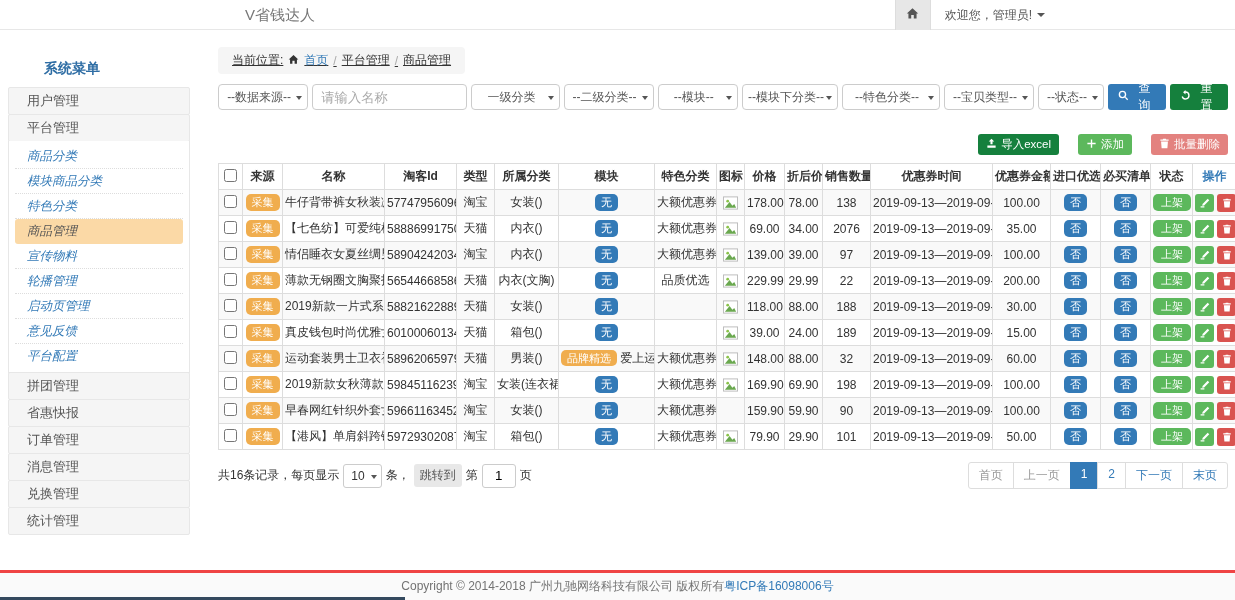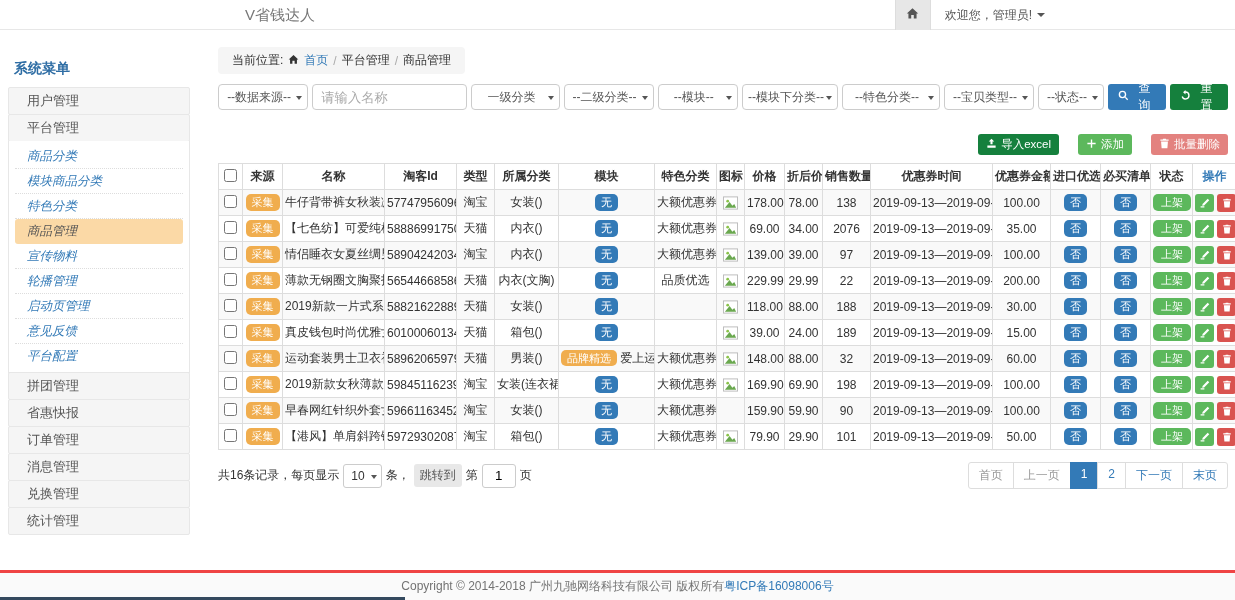--- a/index.html
+++ b/index.html
@@ -13,34 +13,34 @@
   .topbar-right { position:absolute; right:0; top:0; height:30px; display:flex; align-items:stretch; }
   .home-btn { width:36px; background:#e7e7e7; border-left:1px solid #ddd; border-right:1px solid #ddd;
     display:flex; align-items:center; justify-content:center; cursor:pointer; }
   .home-btn svg { width:13px; height:13px; fill:#555; }
   .welcome { display:flex; align-items:center; padding:0 190px 0 14px; color:#555; gap:5px; cursor:pointer; }
   .caret-down { width:0; height:0; border-left:4px solid transparent; border-right:4px solid transparent;
     border-top:4px solid #555; display:inline-block; }
 
   
   .sidebar { position:absolute; left:8px; top:52px; width:182px; }
-  .sidebar-title { color:#2e6da4; font-weight:bold; font-size:14px; padding:8px 6px 10px; }
+  .sidebar-title { color:#2e6da4; font-weight:bold; font-size:14px; padding:8px 6px 10px;margin-left:30px; }
   .menu-group { background:#f5f5f5; border:1px solid #e7e7e7; margin-top:-1px;
     height:28px; line-height:26px; padding-left:18px; font-size:13px; color:#555;
     border-radius:2px; cursor:pointer; }
   .submenu { background:#fff; border:1px solid #e7e7e7; border-top:none; margin-top:-1px; padding:3px 6px; }
   .submenu-item { height:25px; line-height:24px; padding-left:12px; color:#337ab7; font-size:12.5px;
     border-bottom:1px dotted #ddd; cursor:pointer;font-style:italic; }
   .submenu-item:last-child { border-bottom:none; }
   .submenu-item.active { background:#fbd9a6; border-radius:3px; color:#555; border-bottom-color:transparent; }
 
   
   .main { position:absolute; left:218px; top:47px; width:1010px; }
   .breadcrumb { display:inline-flex; align-items:center; gap:5px; background:#f5f5f5;
-    border-radius:4px; padding:5px 14px; color:#333; }
+    border-radius:4px; padding:5px 14px; color:#333;text-decoration:underline; }
   .breadcrumb svg { width:11px; height:11px; fill:#333; }
   .breadcrumb .link { color:#337ab7; cursor:pointer; }
   .breadcrumb .sep { color:#aaa; }
 
   .filters { display:flex; gap:4px; margin-top:10px; align-items:center; }
   .selectbox { position:relative; height:26px; line-height:24px; background:#fff;
     border:1px solid #ccc; border-radius:4px; padding:0 16px 0 8px; color:#555;
     display:flex; align-items:center; justify-content:center; cursor:pointer; white-space:nowrap; }
   .selectbox .sel-caret { position:absolute; right:5px; top:11px; width:0; height:0;
     border-left:3.5px solid transparent; border-right:3.5px solid transparent; border-top:4px solid #555; }

